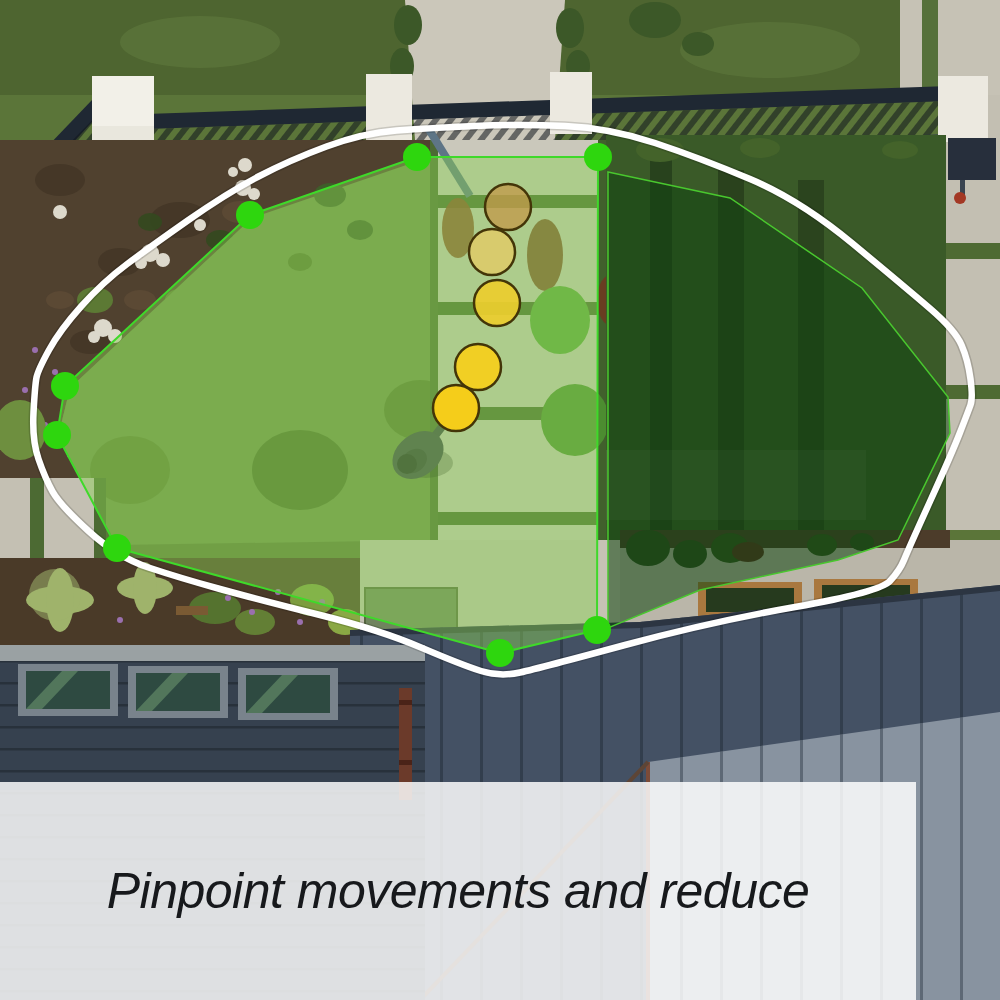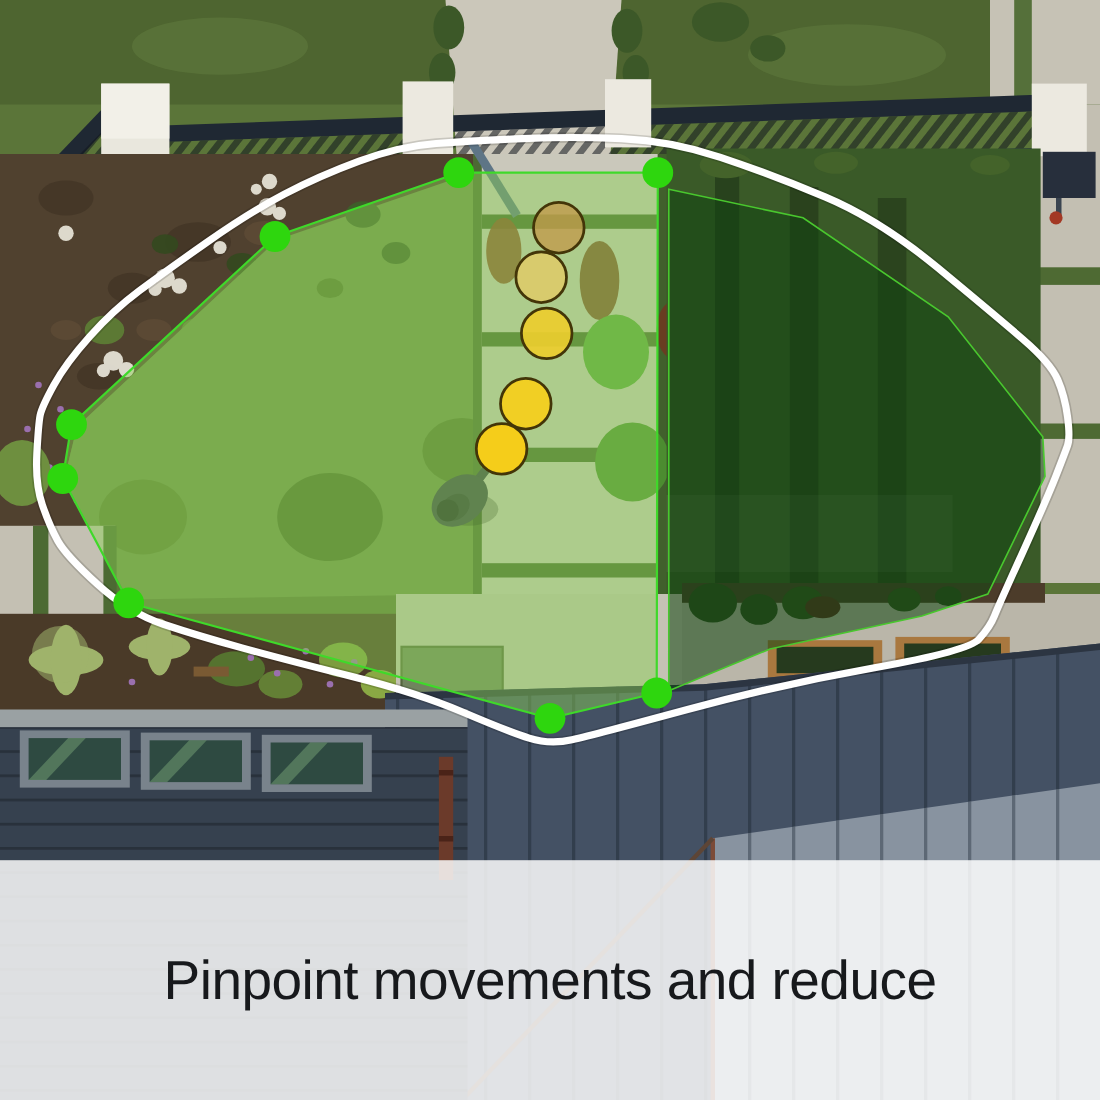--- a/index.html
+++ b/index.html
@@ -1,23 +1,24 @@
 <!DOCTYPE html>
 <html><head>
 <meta charset="utf-8">
 <style>
   html,body{margin:0;padding:0;background:#ffffff;}
   #stage{position:relative;width:1000px;height:1000px;overflow:hidden;
          font-family:"Liberation Sans",sans-serif;}
   #scene{position:absolute;left:0;top:0;}
   #caption-band{
-    position:absolute;left:0;top:782px;width:1000px;height:218px;
+    position:absolute;left:0;top:782px;width:916px;height:218px;
     background:rgba(255,255,255,0.84);
     display:flex;flex-direction:column;justify-content:center;align-items:center;
     gap:11px;
+    font-style:italic;
   }
   .caption-line{
     font-size:50px;line-height:66px;font-weight:400;
     color:#17191c;letter-spacing:-0.5px;white-space:nowrap;
   }
 </style>
 </head>
 <body>
 
 <div id="stage">

